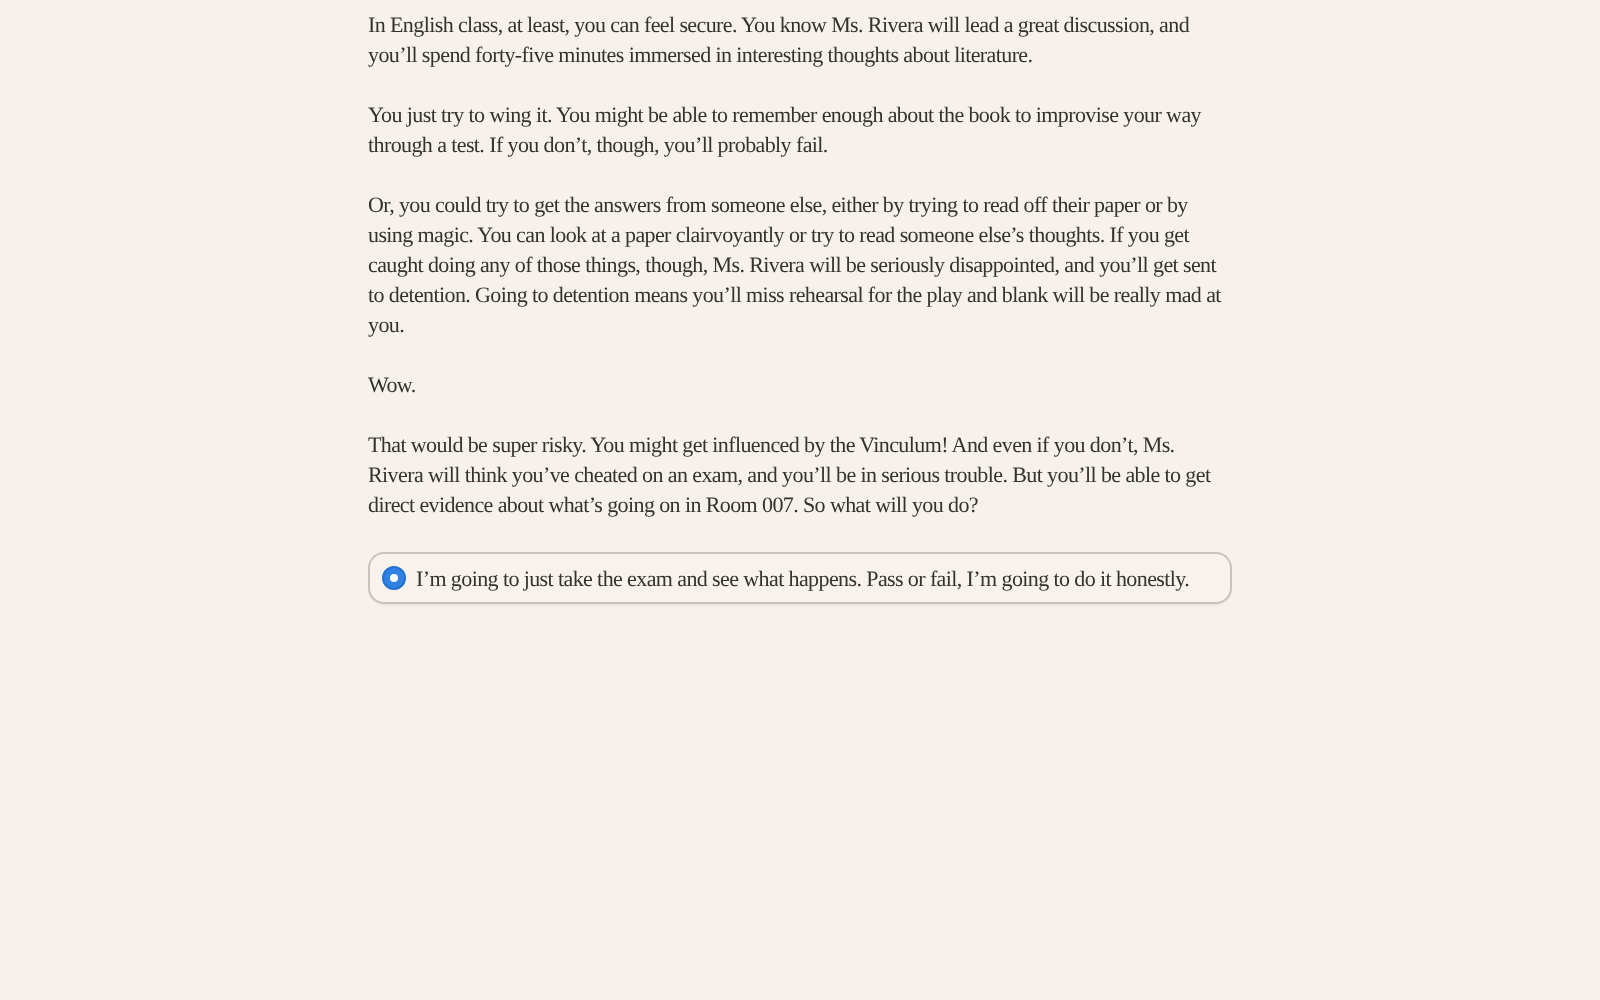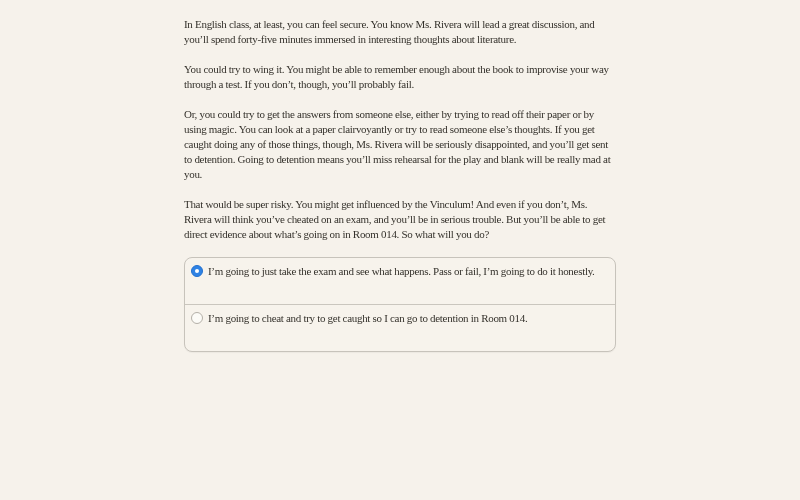--- a/index.html
+++ b/index.html
@@ -8,39 +8,39 @@
   }
   body {
     width: 800px;
     height: 500px;
     overflow: hidden;
     background: #f6f2eb;
     font-family: "Liberation Serif", "DejaVu Serif", serif;
   }
   .column {
     width: 432px;
-    margin: 11px auto;
+    margin: 0 auto;
     padding-top: 6px;
     color: #35322c;
     font-size: 11px;
     line-height: 15px;
     letter-spacing: -0.3px;
   }
   .column p {
     margin: 0 0 15px 0;
   }
   .choices {
     margin-top: 13px;
     border: 1px solid #c7c3bb;
     border-radius: 8px;
     background: #f7f3ec;
     box-shadow: 0 1px 1px rgba(0,0,0,0.04);
   }
   .choice-row {
-    padding: 6px 8px 25px 6px;
+    padding: 6px 8px 3px 6px;
     border-bottom: 1px solid #cac6be;
     cursor: pointer;
   }
   .choice-row:last-child {
     border-bottom: none;
   }
   .radio {
     display: inline-block;
     box-sizing: border-box;
     width: 12px;
@@ -66,25 +66,23 @@
     margin: -2px 0 0 -2px;
     border-radius: 50%;
     background: #ffffff;
   }
 </style>
 </head>
 <body style="background: rgb(246, 242, 235);">
 
 <div class="column">
   <p>In English class, at least, you can feel secure. You know Ms. Rivera will lead a great discussion, and you’ll spend forty-five minutes immersed in interesting thoughts about literature.</p>
-  <p>You could try to wing it. You might be able to remember enough about the book to improvise your way through a test. If you don’t, though, you’ll probably fail.</p>
+  <p>You just try to wing it. You might be able to remember enough about the book to improvise your way through a test. If you don’t, though, you’ll probably fail.</p>
   <p>Or, you could try to get the answers from someone else, either by trying to read off their paper or by using magic. You can look at a paper clairvoyantly or try to read someone else’s thoughts. If you get caught doing any of those things, though, Ms. Rivera will be seriously disappointed, and you’ll get sent to detention. Going to detention means you’ll miss rehearsal for the play and blank will be really mad at you.</p>
-  <p>That would be super risky. You might get influenced by the Vinculum! And even if you don’t, Ms. Rivera will think you’ve cheated on an exam, and you’ll be in serious trouble. But you’ll be able to get direct evidence about what’s going on in Room 014. So what will you do?</p>
+  <p>Wow.</p>
+  <p>That would be super risky. You might get influenced by the Vinculum! And even if you don’t, Ms. Rivera will think you’ve cheated on an exam, and you’ll be in serious trouble. But you’ll be able to get direct evidence about what’s going on in Room 007. So what will you do?</p>
 
   <div class="choices">
     <div class="choice-row">
       <span class="radio selected"></span><span>I’m going to just take the exam and see what happens. Pass or fail, I’m going to do it honestly.</span>
     </div>
-    <div class="choice-row">
-      <span class="radio"></span><span>I’m going to cheat and try to get caught so I can go to detention in Room 014.</span>
-    </div>
   </div>
 </div>
 
 </body></html>

